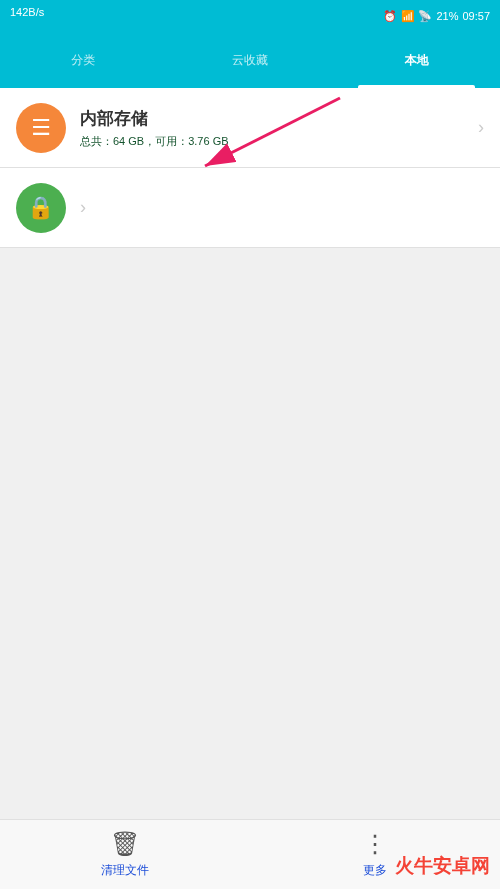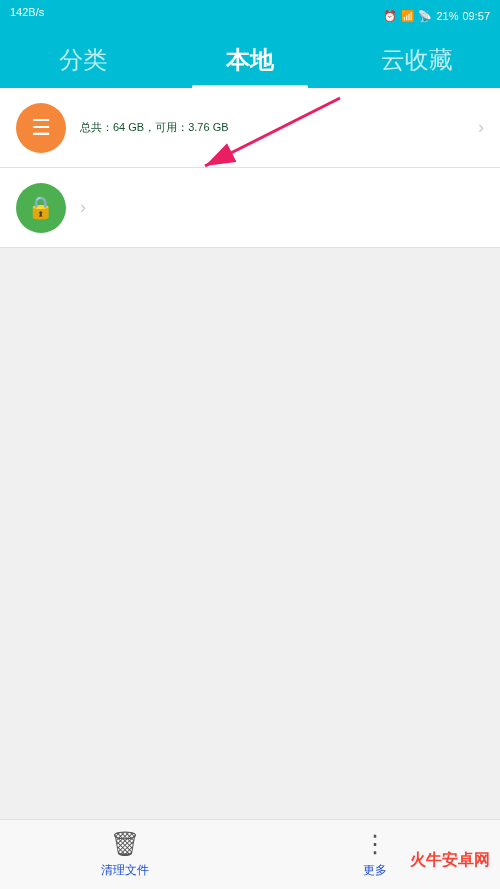--- a/index.html
+++ b/index.html
@@ -49,21 +49,21 @@
       justify-content: space-around;
     }
     .tab-item {
       flex: 1;
       height: 100%;
       display: flex;
       align-items: center;
       justify-content: center;
       cursor: pointer;
       color: rgba(255,255,255,0.75);
-      font-size: 24px;
+      font-size: 12px;
       font-weight: 400;
       position: relative;
       text-align: right;
     }
     .tab-item.active {
       color: white;
       font-weight: 600;
     }
     .tab-item.active::after {
       content: '';
@@ -168,23 +168,23 @@
       margin-bottom: 4px;
     }
     .bottom-nav-label {
       font-size: 12px;
       color: #1d4ed8;
     }
 
     
     .watermark {
       position: absolute;
-      bottom: 18px;
+      bottom: 10px;
       right: 10px;
-      font-size: 16px;
+      font-size: 19px;
       color: #f44336;
       font-weight: bold;
       z-index: 50;
     }
   </style>
 </head>
 <body>
 
 <div class="status-bar">
   <span class="status-bar-left">142B/s</span>
@@ -192,31 +192,32 @@
     <span>⏰</span>
     <span>📶</span>
     <span>📡</span>
     <span>21%</span>
     <span>09:57</span>
   </div>
 </div>
 
 <div class="tab-bar">
   <div class="tab-item">分类</div>
+  <div class="tab-item">云收藏</div>
   <div class="tab-item active">本地</div>
-  <div class="tab-item">云收藏</div>
 </div>
 
 <div class="main-content">
 
   <div class="list-item">
     <div class="list-item-icon icon-orange">
       <span class="icon-inner">☰</span>
     </div>
     <div class="list-item-text">
+      <div class="list-item-title">内部存储</div>
       <div class="list-item-subtitle">总共：64 GB，可用：3.76 GB</div>
     </div>
     <span class="chevron">›</span>
   </div>
 
   <div class="list-item">
     <div class="list-item-icon icon-green">
       <span class="icon-inner">🔒</span>
     </div>
     <span class="chevron">›</span>

